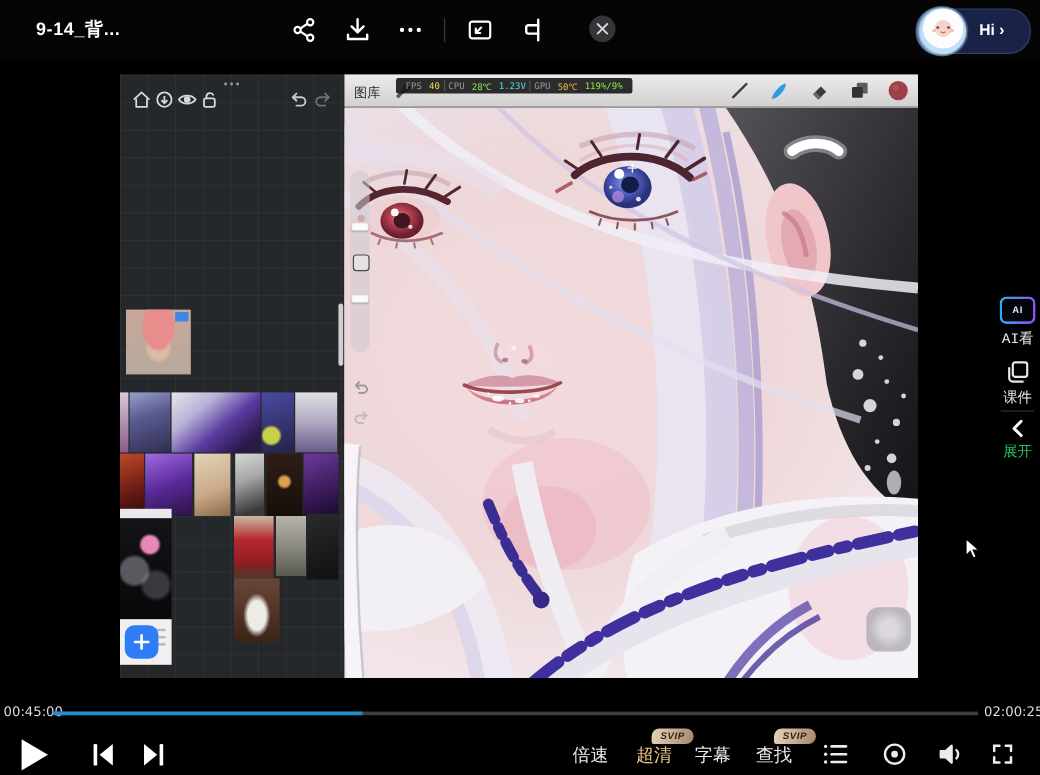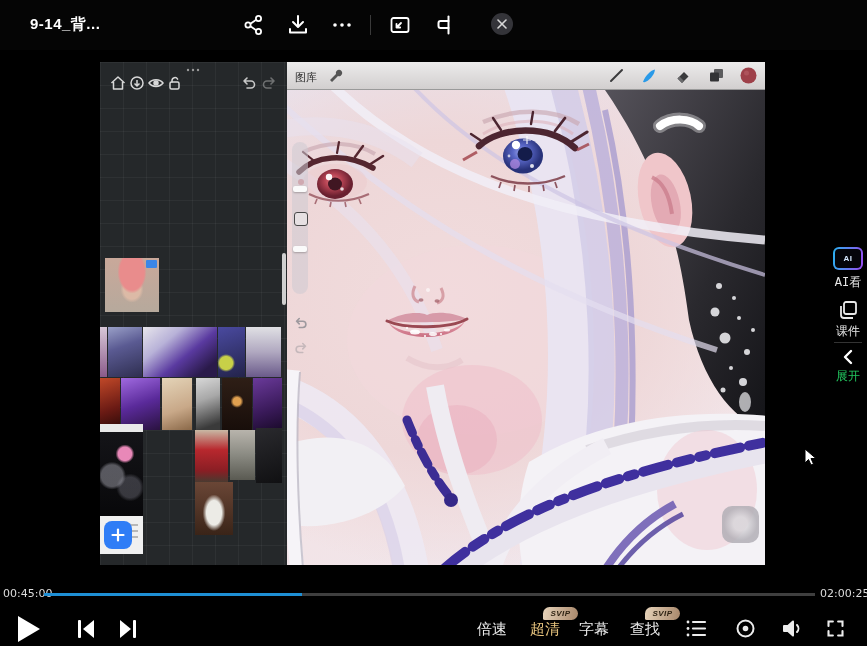--- a/index.html
+++ b/index.html
@@ -157,20 +157,33 @@
         <path d="M16.5 3.5 v17"></path>
           <path d="M16.5 8 h-8 a2 2 0 0 0 -2 2 v3 a2 2 0 0 0 2 2 h8"></path>
       </svg>
     </span>
     <div class="close-btn">
       <svg width="10" height="10" viewBox="0 0 10 10" stroke="#d8d8d8" stroke-width="1.6" stroke-linecap="round">
         <line x1="1" y1="1" x2="9" y2="9"></line>
           <line x1="9" y1="1" x2="1" y2="9"></line>
       </svg>
     </div>
+    <div class="assistant-pill">
+      <div class="assistant-glow"></div>
+      <div class="avatar">
+        <svg width="38" height="38" viewBox="0 0 38 38">
+          <circle cx="14.5" cy="16" r="1.2" fill="#6a4a4a"></circle>
+            <circle cx="23.5" cy="16" r="1.2" fill="#6a4a4a"></circle>
+          <path d="M17 19.5 q2 1.6 4 0" stroke="#c06a6a" stroke-width="1" fill="none"></path>
+          <circle cx="11.5" cy="18.5" r="1.6" fill="#f0a8a8" opacity=".7"></circle>
+            <circle cx="26.5" cy="18.5" r="1.6" fill="#f0a8a8" opacity=".7"></circle>
+        </svg>
+      </div>
+      <span class="assistant-label">Hi ›</span>
+    </div>
   </div>
 
   <div class="video-area">
 
     <div class="ref-panel">
       <span class="rp-ic" style="left:9px">
         <svg width="18" height="18" viewBox="0 0 18 18" fill="none" stroke="#d8d8d8" stroke-width="1.5" stroke-linejoin="round">
           <path d="M2.5 9 L9 3 L15.5 9"></path>
             <path d="M4.5 8 V15 H13.5 V8"></path>
         </svg>
@@ -246,20 +259,30 @@
     </div>
 
     <div class="canvas-wrap">
       <div class="pc-topbar">
         <span class="pc-gallery">图库</span>
         <span class="pc-tool" style="left:40px;top:5px">
           <svg width="16" height="16" viewBox="0 0 16 16" fill="#555">
             <path d="M3 13 l6 -6 a3.2 3.2 0 1 1 2 2 l-6 6 z"></path>
           </svg>
         </span>
+        <div class="perf">
+          <span class="pf-lab">FPS</span>
+          <span class="pf-y">40</span>
+          <span class="pf-lab seg">CPU</span>
+          <span class="pf-g">28℃</span>
+          <span class="pf-b">1.23V</span>
+          <span class="pf-lab seg">GPU</span>
+          <span class="pf-o">50℃</span>
+          <span class="pf-g">119%/9%</span>
+        </div>
         <span class="pc-tool" style="left:320px">
           <svg width="19" height="19" viewBox="0 0 19 19">
             <line x1="4" y1="15" x2="15" y2="4" stroke="#3a3a3c" stroke-width="2" stroke-linecap="round"></line>
           </svg>
         </span>
         <span class="pc-tool" style="left:352px">
           <svg width="19" height="19" viewBox="0 0 19 19">
             <path d="M4 16 C6 10 12 4 16 3.5 C15.5 9 10 15 5.5 16.2 Z" fill="#2a9ae8"></path>
           </svg>
         </span>

